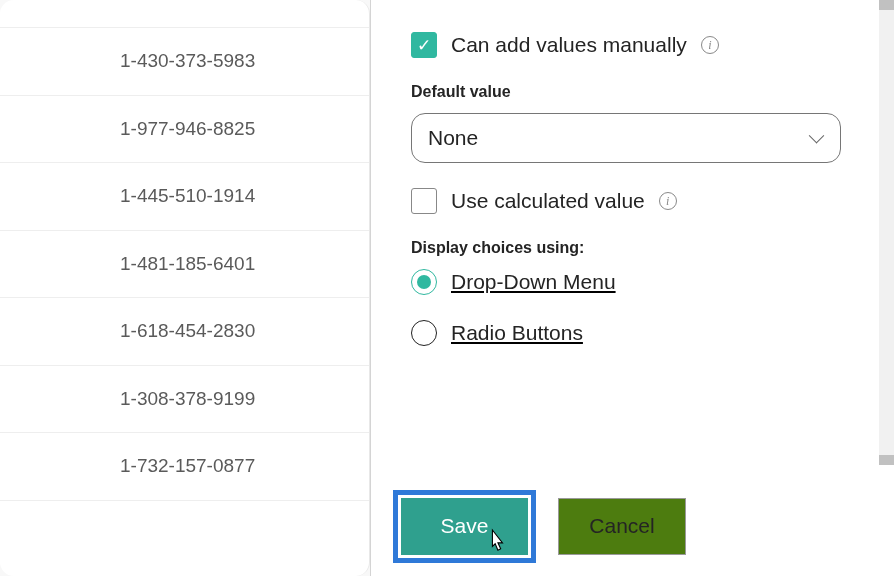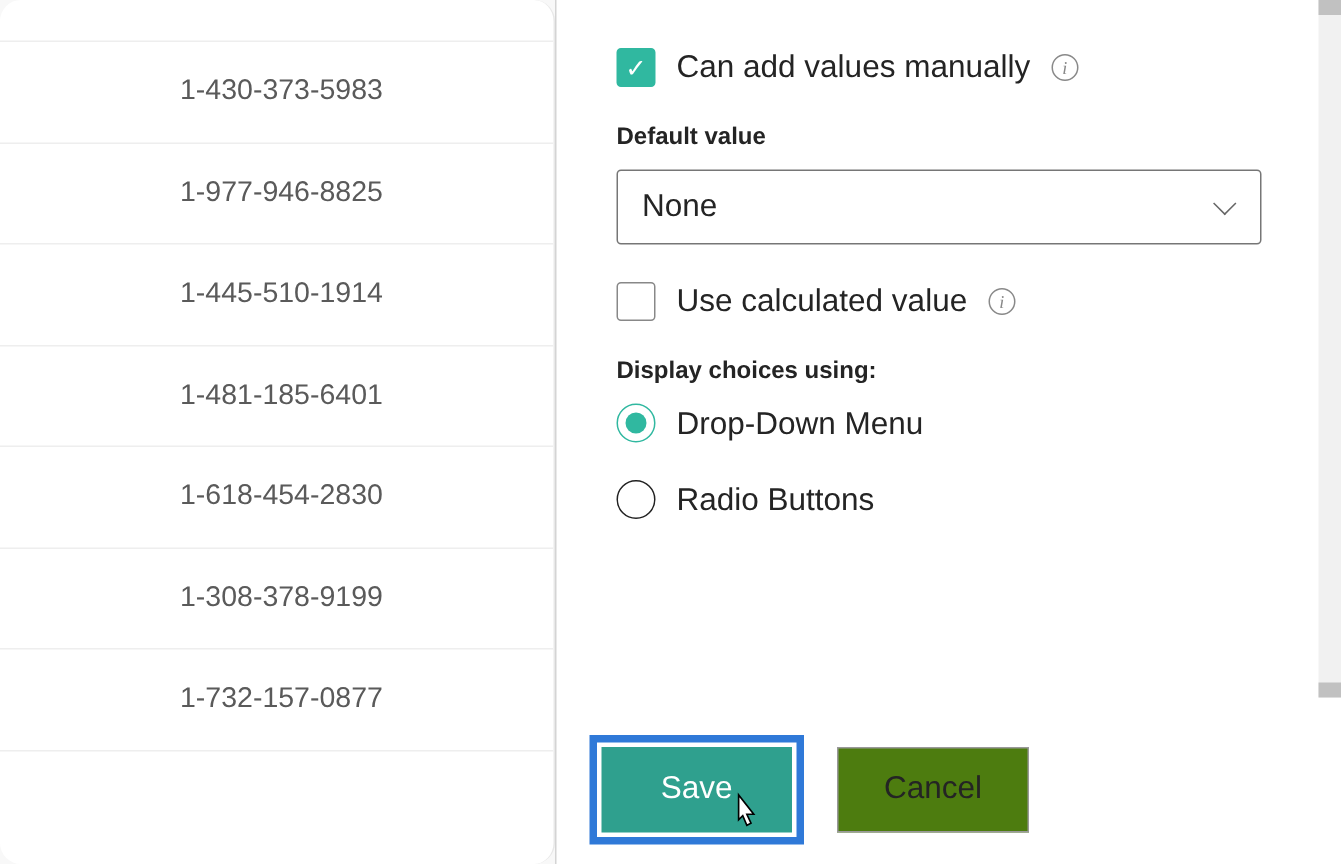--- a/index.html
+++ b/index.html
@@ -118,21 +118,21 @@
   }
   .field-label {
     font-size: 16px;
     font-weight: 600;
     color: #242424;
     margin-bottom: 12px;
   }
   .select-box {
     width: 430px;
     border: 1px solid #767676;
-    border-radius: 3px;
+    border-radius: 14px;
     padding: 12px 16px;
     display: flex;
     align-items: center;
     justify-content: space-between;
     cursor: pointer;
     margin-bottom: 25px;
     background: #fff;
   }
   .select-value {
     font-size: 21px;
@@ -165,24 +165,25 @@
     gap: 10px;
     font-size: 21px;
     color: #242424;
     cursor: pointer;
     margin-left: 14px;
     margin-bottom: 35px;
     margin-top: 18px;
   }
   .radio-row {
     display: flex;
-    align-items: flex-end;
+    align-items: center;
     gap: 14px;
     margin-bottom: 25px;
     cursor: pointer;
+    text-decoration: underline;
   }
   .radio {
     width: 26px;
     height: 26px;
     border: 1.7px solid #222;
     border-radius: 50%;
     display: flex;
     align-items: center;
     justify-content: center;
     flex-shrink: 0;

